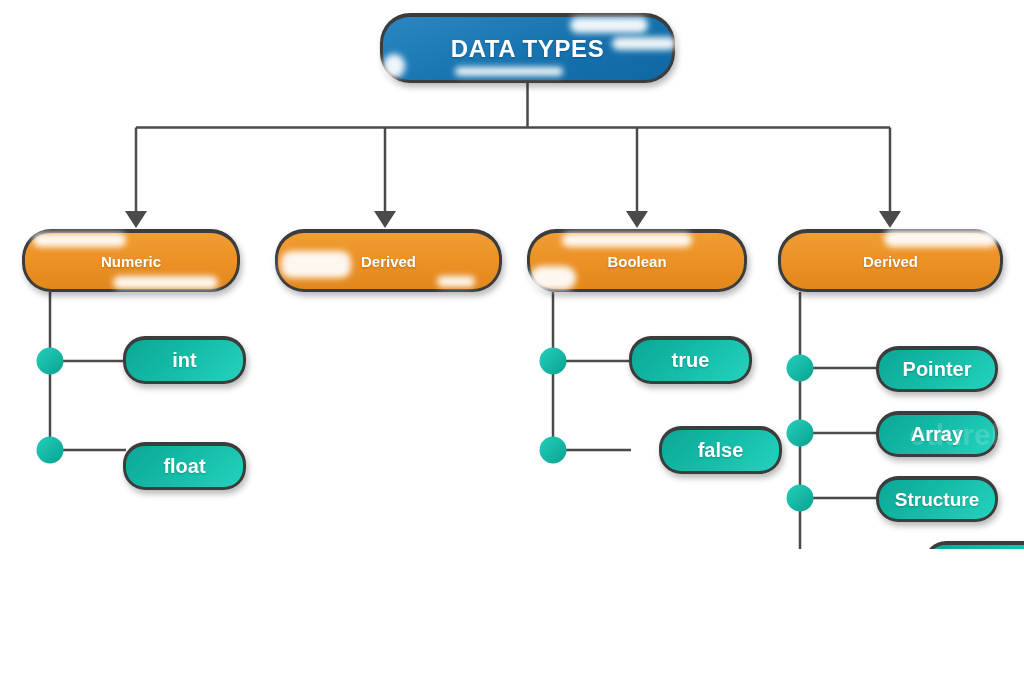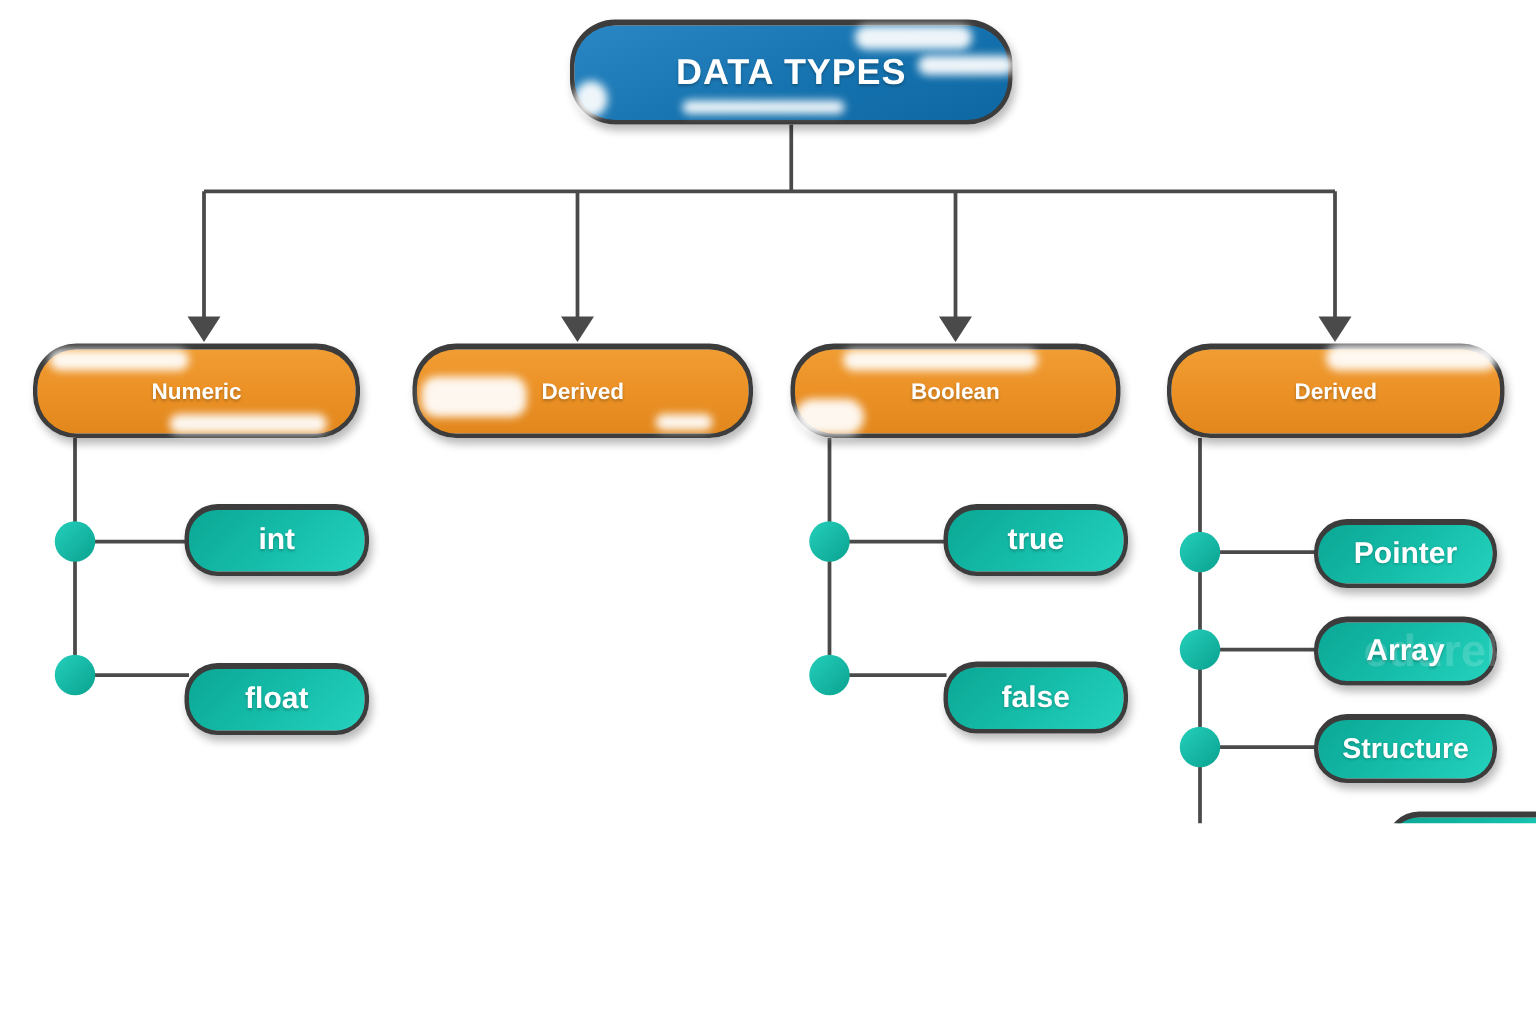--- a/index.html
+++ b/index.html
@@ -37,21 +37,21 @@
   .branch.boolean{left:527px;top:229px;width:220px;height:63px;}
   .branch.derived{left:778px;top:229px;width:225px;height:63px;}
   .leaf{
     border-radius:22px;
     background:linear-gradient(135deg,#0ba795 0%,#16bfab 55%,#25d2bd 100%);
     font-size:20px;
   }
   .leaf.int      {left:123px;top:336px;width:123px;height:48px;}
   .leaf.float    {left:123px;top:426px;width:123px;height:48px;margin-top:16px;}
   .leaf.true     {left:629px;top:336px;width:123px;height:48px;}
-  .leaf.false    {left:629px;top:426px;width:123px;height:48px;margin-top:15px;}
+  .leaf.false    {left:659px;top:426px;width:123px;height:48px;}
   .leaf.pointer  {left:876px;top:346px;width:122px;height:46px;}
   .leaf.array    {left:876px;top:411px;width:122px;height:46px;}
   .leaf.structure{left:876px;top:476px;width:122px;height:46px;font-size:19px;}
   .leaf.mp       {left:924px;top:541px;width:122px;height:47px;}
   .leaf.interface{left:876px;top:606px;width:122px;height:46px;font-size:19px;}
   .smudge{
     position:absolute;
     background:rgba(255,255,255,0.93);
     filter:blur(3px);
     border-radius:10px;

